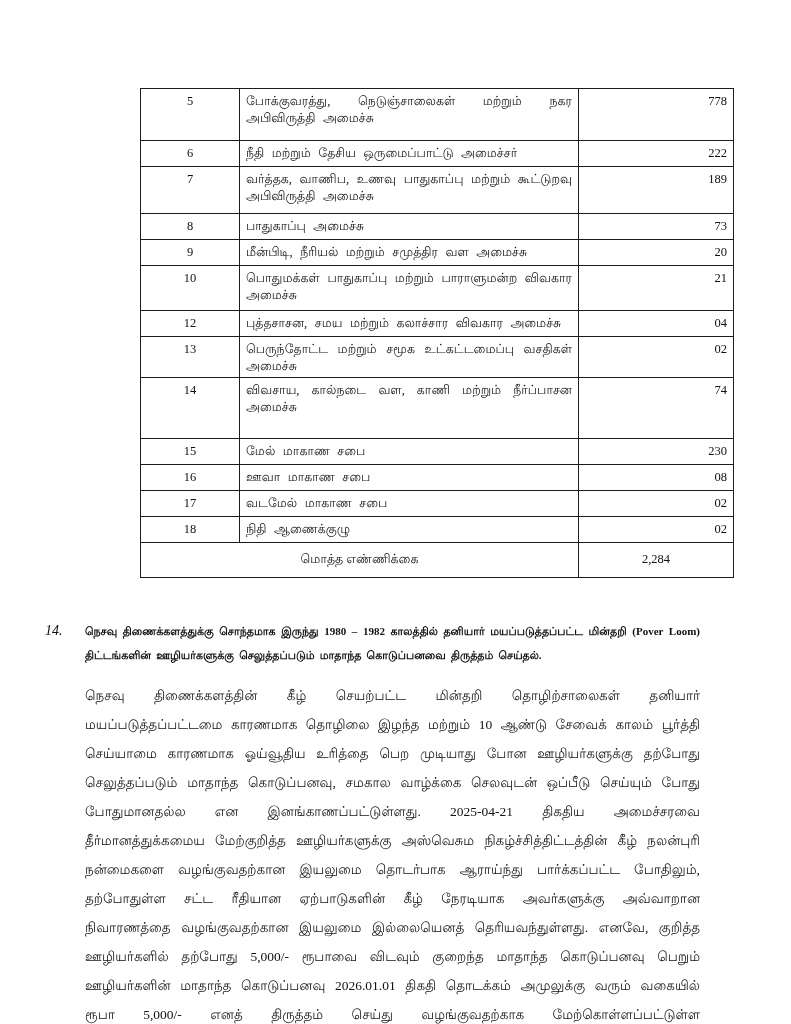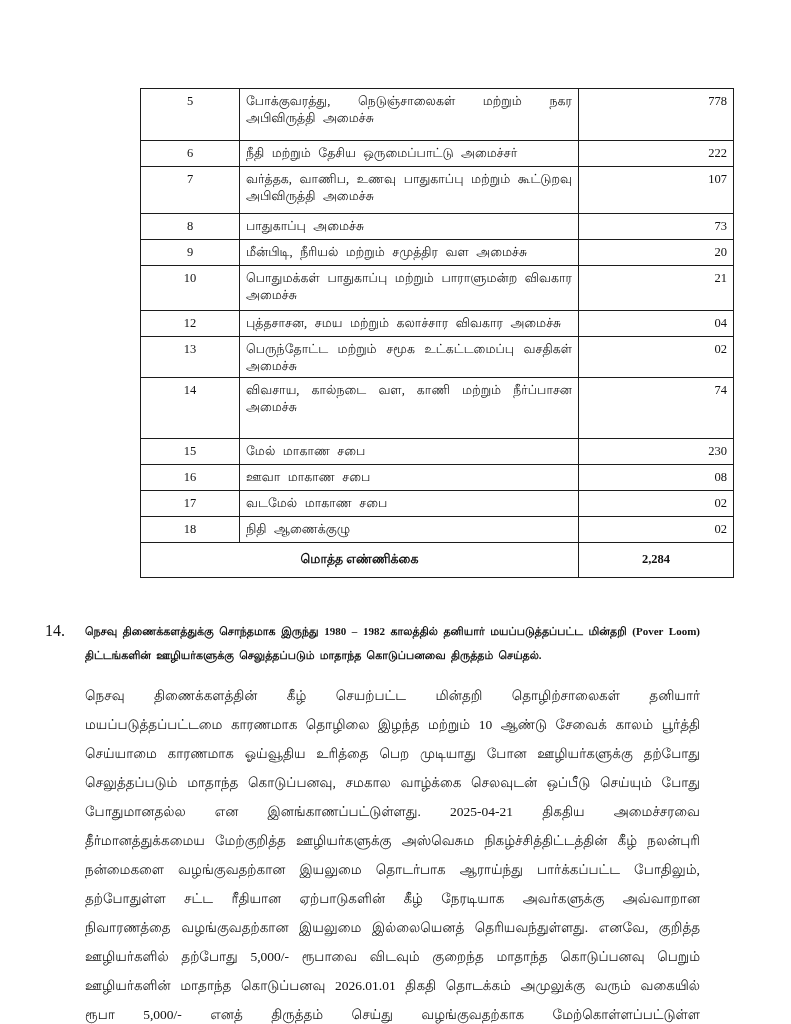--- a/index.html
+++ b/index.html
@@ -38,43 +38,44 @@
   td.cell-count { width: 142px; text-align: right; }
 
   
   tr.row-idx-0 td  { padding-bottom: 13px; }
   tr.row-idx-2 td  { padding-bottom: 8px; }
   tr.row-idx-5 td  { padding-bottom: 6px; }
   tr.row-idx-8 td  { padding-bottom: 2px; }
   tr.row-idx-9 td  { padding-bottom: 22px; }
 
   tr.total-row td {
-    font-weight: bold;
+    font-weight: normal;
     padding-top: 8px;
     padding-bottom: 9px;
     margin-left: 28px;
   }
   td.cell-total-label { text-align: center; }
   td.cell-total-value { text-align: center; }
 
   
   .section {
     position: absolute;
     left: 45px;
     top: 619px;
     width: 655px;
   }
   .section-head {
     display: flex;
     align-items: flex-start;
   }
   .section-number {
     flex: 0 0 40px;
-    font-size: 16px;
+    font-size: 14px;
     line-height: 24px;
+    font-style: italic;
   }
   .section-heading {
     flex: 1 1 auto;
     font-weight: bold;
     font-size: 11px;
     line-height: 24px;
     text-align: justify;
     word-spacing: 0.22em;
   }
   .section-body {
@@ -101,21 +102,21 @@
         <td class="cell-count">778</td>
       </tr>
       <tr class="row-idx-1">
         <td class="cell-no">6</td>
         <td class="cell-desc">நீதி மற்றும் தேசிய ஒருமைப்பாட்டு அமைச்சர்</td>
         <td class="cell-count">222</td>
       </tr>
       <tr class="row-idx-2">
         <td class="cell-no">7</td>
         <td class="cell-desc">வர்த்தக, வாணிப, உணவு பாதுகாப்பு மற்றும் கூட்டுறவு அபிவிருத்தி அமைச்சு</td>
-        <td class="cell-count">107</td>
+        <td class="cell-count">189</td>
       </tr>
       <tr class="row-idx-3">
         <td class="cell-no">8</td>
         <td class="cell-desc">பாதுகாப்பு அமைச்சு</td>
         <td class="cell-count">73</td>
       </tr>
       <tr class="row-idx-4">
         <td class="cell-no">9</td>
         <td class="cell-desc">மீன்பிடி, நீரியல் மற்றும் சமுத்திர வள அமைச்சு</td>
         <td class="cell-count">20</td>

